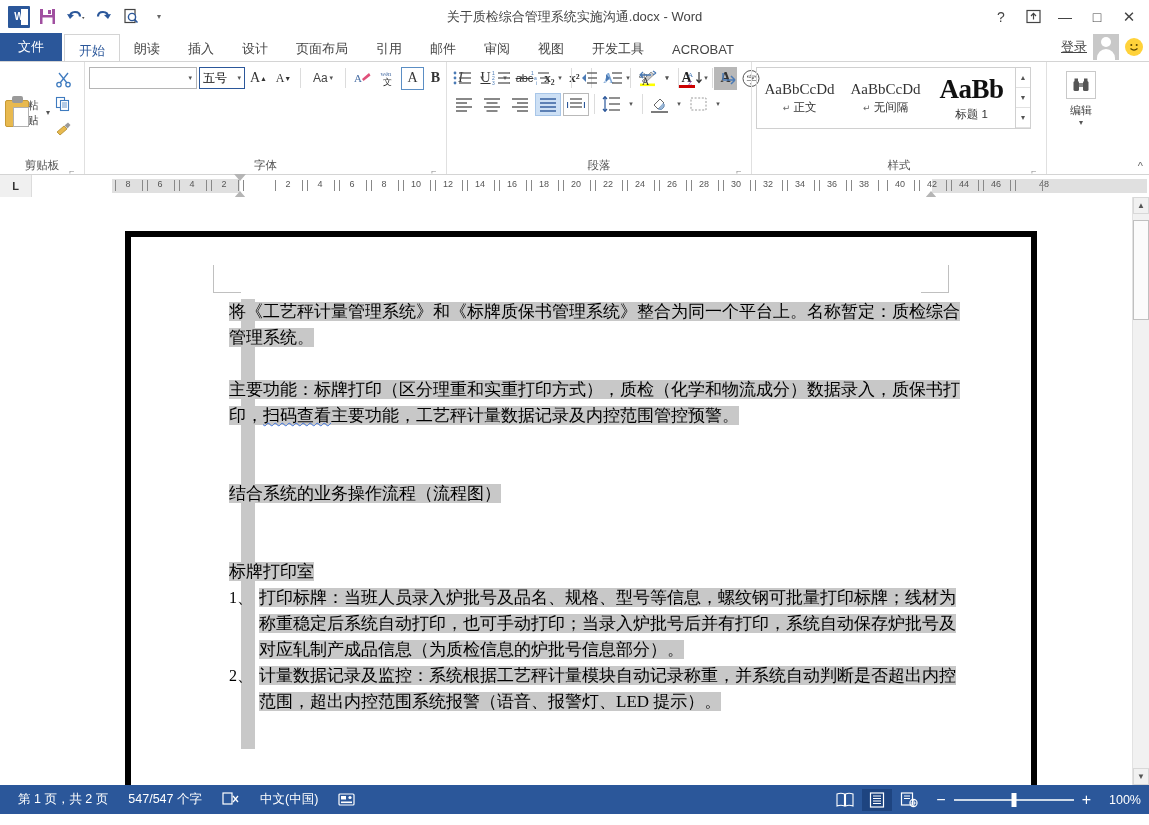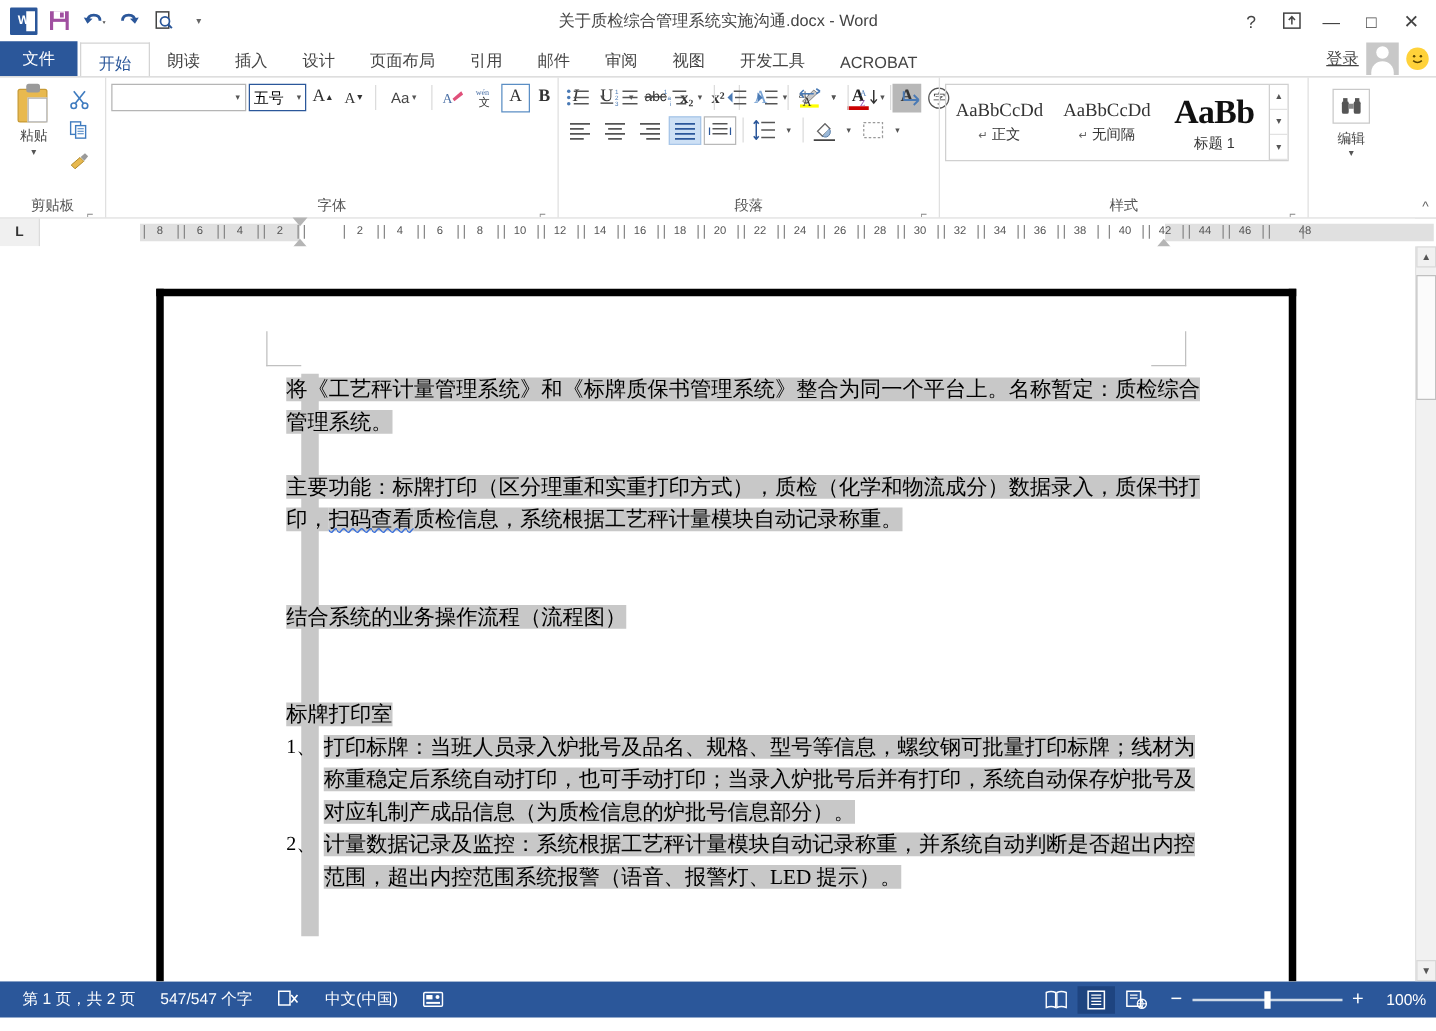--- a/index.html
+++ b/index.html
@@ -108,21 +108,21 @@
   }
   .dlg-launcher {
     position: absolute; right: 3px; bottom: 1px;
     width: 10px; height: 10px; font-size: 9px; color: #888;
   }
   .rlabel { font-size: 11px; color: #444; margin-top: 2px; }
 
   
   .grp-clip { width: 85px; }
   .paste-btn {
-    display: flex; flex-direction: column; align-items: center;
+    display: flex; flex-direction: row; align-items: center;
     width: 46px; padding-top: 2px;
   }
   .clipboard-ico {
     width: 28px; height: 32px; position: relative;
   }
   .cb-back {
     position:absolute; left:1px; top:4px; width:24px; height:27px;
     background:#e8b94f; border:1px solid #c79a35; border-radius:2px;
   }
   .cb-clip {
@@ -873,21 +873,21 @@
       <div class="margin-tr"></div>
 
       <div class="selbar" style="top:62px; height:450px;"></div>
 
       <div class="doc-body">
         <p class="p">
           <span class="sel">将《工艺秤计量管理系统》和《标牌质保书管理系统》整合为同一个平台上。名称暂定：质检综合管理系统。</span>
         </p>
         <div class="blank"></div>
         <p class="p">
-          <span class="sel">主要功能：标牌打印（区分理重和实重打印方式），质检（化学和物流成分）数据录入，质保书打印，</span><span class="sel wavy">扫码查看</span><span class="sel">质检信息，系统根据工艺秤计量模块自动记录称重。</span>
+          <span class="sel">主要功能：标牌打印（区分理重和实重打印方式），质检（化学和物流成分）数据录入，质保书打印，</span><span class="sel wavy">扫码查看</span><span class="sel">主要功能，工艺秤计量数据记录及内控范围管控预警。</span>
         </p>
         <div class="blank"></div>
         <div class="blank"></div>
         <p class="p">
           <span class="sel">结合系统的业务操作流程（流程图）</span>
         </p>
         <div class="blank"></div>
         <div class="blank"></div>
         <p class="p">
           <span class="sel">标牌打印室</span>

